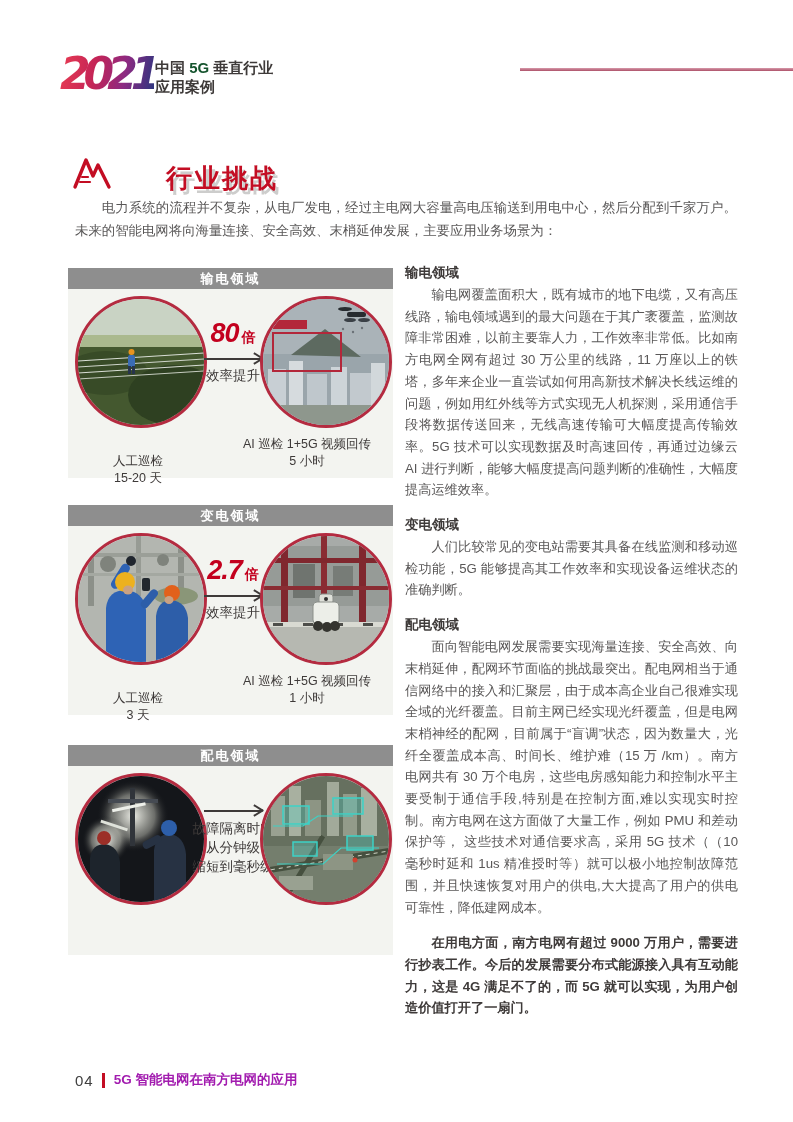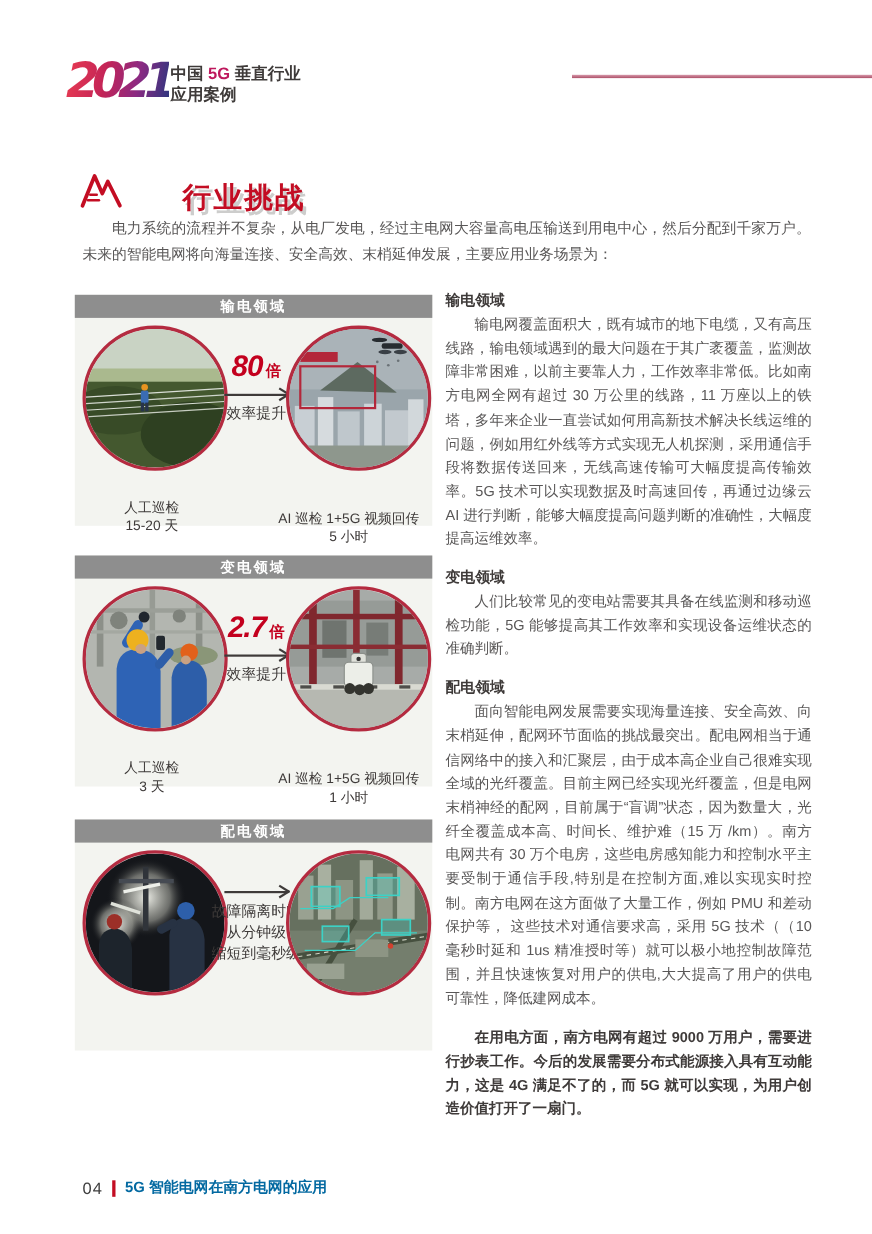--- a/index.html
+++ b/index.html
@@ -13,21 +13,21 @@
   .logo-2021 {
     position:absolute; left:60px; top:52px;
     font-size:44px; font-weight:bold; font-style:italic; letter-spacing:-7px;
     font-family:"DejaVu Sans",sans-serif;
     background:linear-gradient(100deg,#e73a52 2%,#c32457 38%,#8c2a82 68%,#31357f 98%);
     -webkit-background-clip:text; background-clip:text; color:transparent;
     line-height:44px;
   }
   .header-titles { position:absolute; left:155px; top:58px; line-height:19px; }
   .header-titles .line1 { font-size:15px; font-weight:bold; color:#3e3a39; }
-  .header-titles .line1 .hl { color:#be185d;text-align:right; }
+  .header-titles .line1 .hl { color:#14532d;text-align:right; }
   .header-titles .line2 { font-size:15px; font-weight:bold; color:#3e3a39; }
   .header-rule {
     position:absolute; top:68px; left:520px; right:0; height:3px;
     background:linear-gradient(180deg,#d79aab 0%,#ad5068 100%);
   }
   
   .section-head { position:absolute; left:72px; top:155px; display:flex; align-items:flex-end;gap:48px; }
   .section-head .m-icon { margin-right:6px; }
   .section-title {
     font-size:26px; font-weight:bold; color:#c30d23; letter-spacing:2px;
@@ -47,21 +47,21 @@
   }
   .circle {
     position:absolute; width:126px; height:126px; border-radius:50%;
     border:3px solid #b42b40; overflow:hidden; background:#dddddd;
   }
   .circle svg { display:block; }
   .circle-left  { left:7px;  top:28px; }
   .circle-right { left:192px; top:28px; }
   .caption { position:absolute; text-align:center; font-size:12.5px; line-height:17px; color:#3e3a39; }
   .caption-left  { left:0px;   top:168px; width:140px;margin-top:17px; }
-  .caption-right { left:166px; top:168px; width:166px;margin-top:27px; }
+  .caption-right { left:156px; top:168px; width:166px; }
   .metric { position:absolute; left:128px; top:50px; width:74px; text-align:center; }
   .metric-3 { position:absolute; left:115px; top:56px; width:100px; text-align:center; }
   .metric-value-row { white-space:nowrap; }
   .metric-value { font-size:27px; font-weight:bold; color:#c3001e; font-style:italic; letter-spacing:-1px; }
   .metric-unit  { font-size:14px; font-weight:bold; color:#c3001e; margin-left:3px; }
   .arrow { position:relative; width:58px; height:2px; background:#3e3a39; margin:9px auto 7px auto; }
   .arrow::before {
     content:""; position:absolute; right:-2px; top:-3.5px; width:11px; height:2px;
     background:#3e3a39; transform:rotate(32deg);
   }
@@ -80,21 +80,21 @@
     text-align:justify; text-indent:2em; margin:0;
   }
   .closing {
     font-size:13.2px; line-height:21.7px; color:#3e3a39; font-weight:bold;
     text-align:justify; text-indent:2em; margin:14px 0 16px 0;
   }
   
   .footer { position:absolute; left:75px; top:1071px; display:flex; align-items:center; }
   .footer .pagenum { font-size:15px; color:#404040; letter-spacing:1px; }
   .footer .divider { width:3px; height:15px; background:#c30d23; margin:0 9px 0 8px; }
-  .footer .doc-title { font-size:13.5px; font-weight:bold; color:#0369a1; }
+  .footer .doc-title { font-size:13.5px; font-weight:bold; color:#a21caf; }
 </style>
 </head>
 <body>
 
 <div class="page">
 
   <div class="logo-2021">2021</div>
   <div class="header-titles">
     <div class="line1"><span>中国 </span><span class="hl">5G</span><span> 垂直行业</span></div>
     <div class="line2">应用案例</div>

